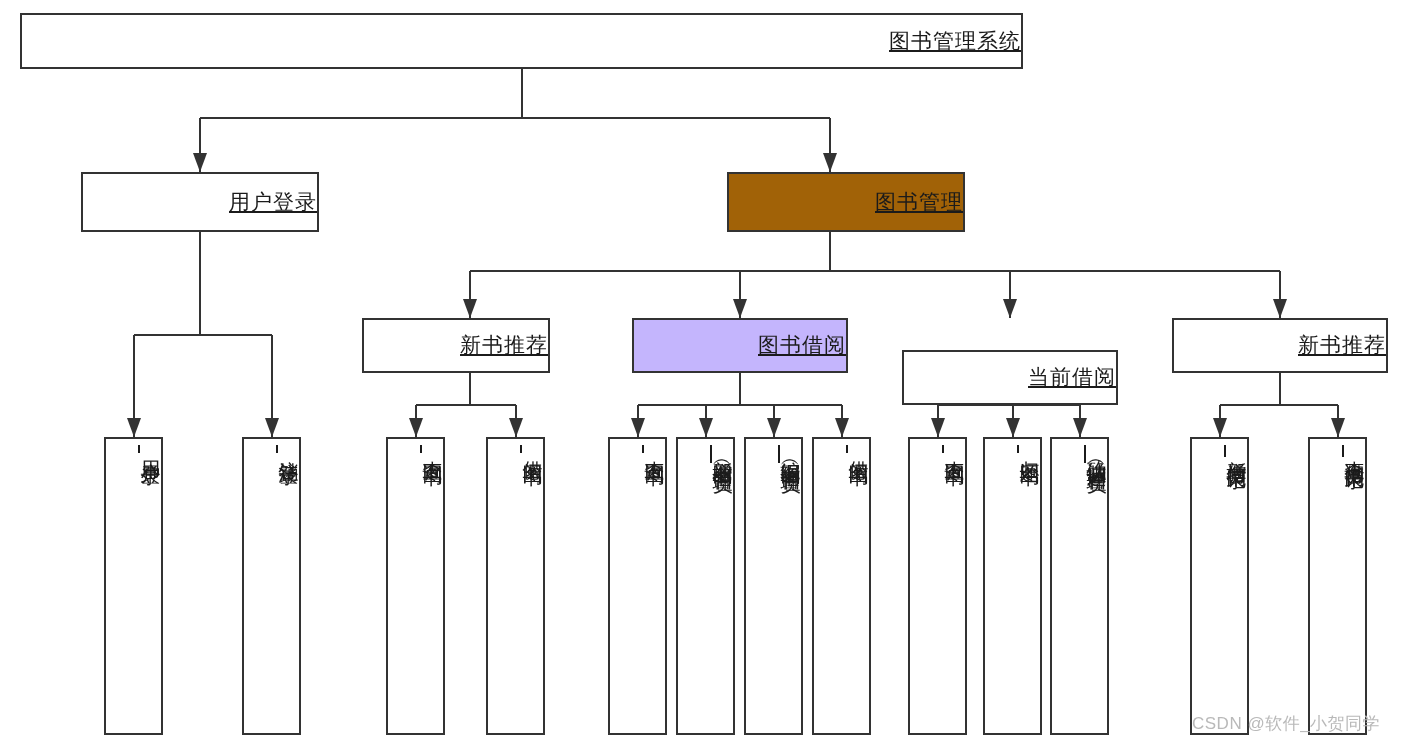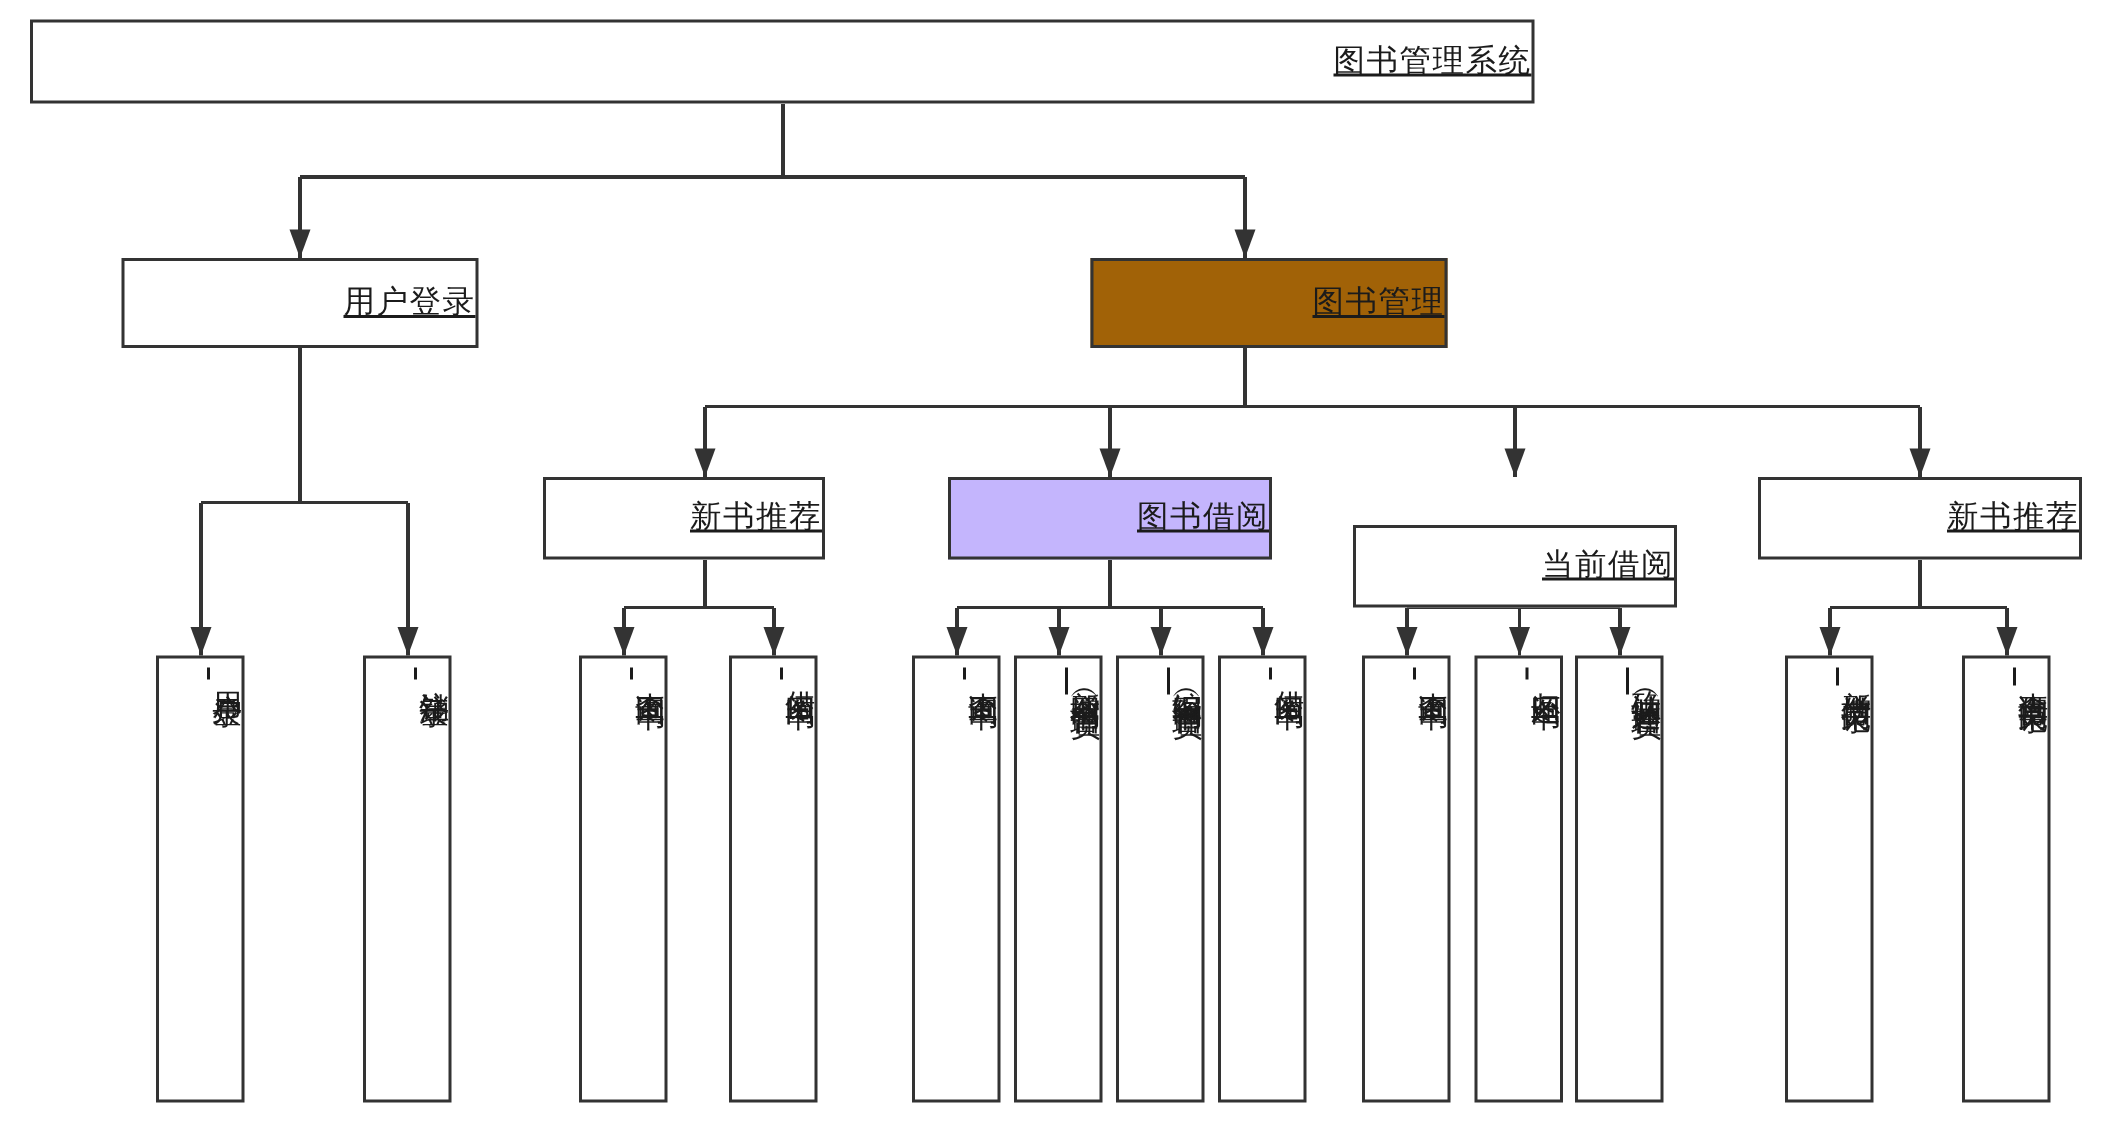--- a/index.html
+++ b/index.html
@@ -187,13 +187,14 @@
       <div class="node vert" style="left: 1050px; top: 437px; width: 59px; height: 298px; border-color: rgb(51, 51, 51); background: rgb(255, 255, 255);">
         <span class="label">确认归还（管理员）</span>
       </div>
       <div class="node vert" style="left: 1190px; top: 437px; width: 59px; height: 298px; border-color: rgb(51, 51, 51); background: rgb(255, 255, 255);">
         <span class="label">新增借阅记录</span>
       </div>
       <div class="node vert" style="left: 1308px; top: 437px; width: 59px; height: 298px; border-color: rgb(51, 51, 51); background: rgb(255, 255, 255);">
         <span class="label">查询借阅记录</span>
       </div>
     </div>
+  <div class="watermark" style="left:1192px; top:712px;">CSDN @软件_小贺同学</div>
 </div>
 
 </body></html>

